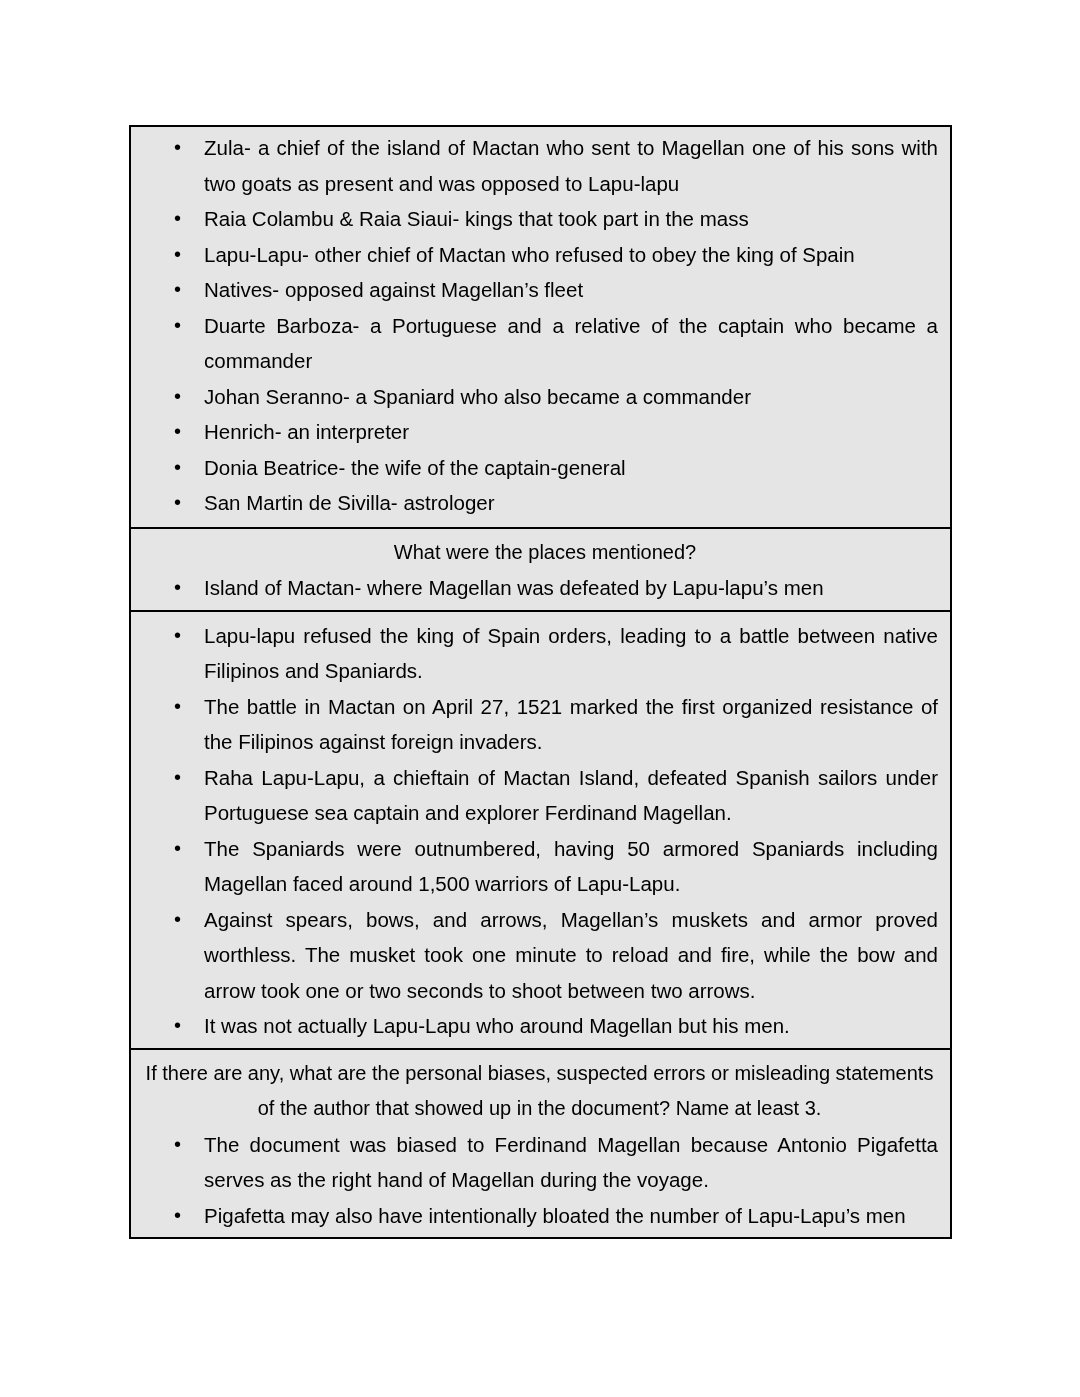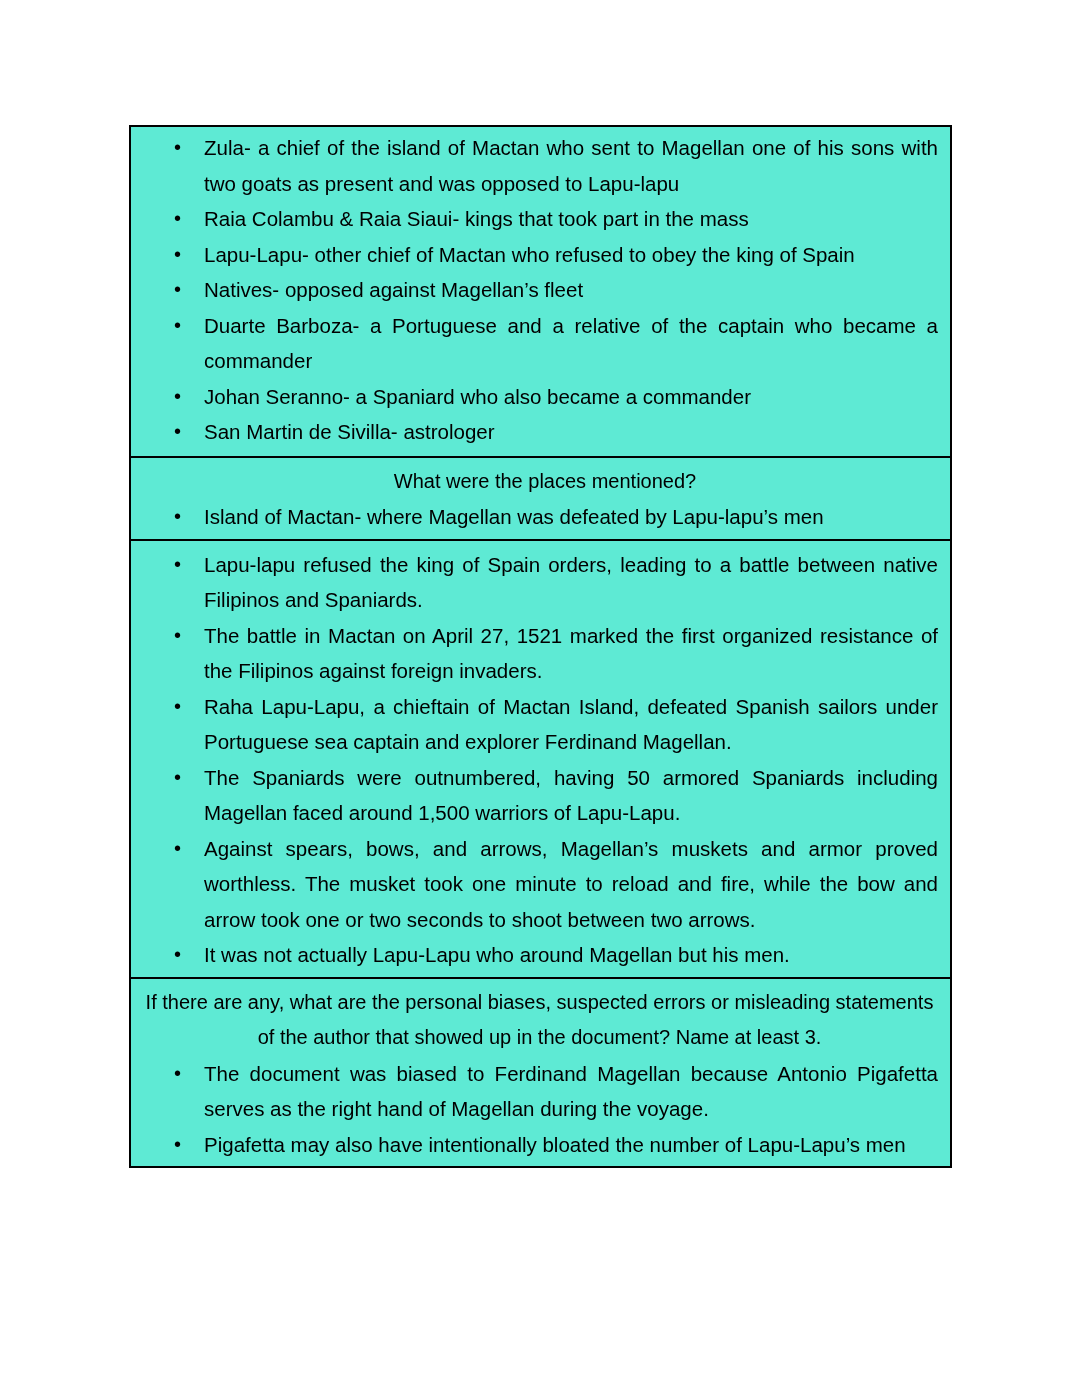--- a/index.html
+++ b/index.html
@@ -21,21 +21,21 @@
     background: #ffffff;
     overflow: hidden;
   }
   .doc-table {
     position: absolute;
     left: 129px;
     top: 125px;
     width: 823px;
     box-sizing: border-box;
     border: 2px solid #000000;
-    background: #5eead4;
+    background: #e5e5e5;
   }
   .row {
     box-sizing: border-box;
     border-bottom: 2px solid #000000;
     padding: 0;
   }
   .row:last-child {
     border-bottom: none;
   }
   .cell {
@@ -102,20 +102,22 @@
 
     <div class="row">
       <div class="cell cell-list">
         <ul class="bullets">
           <li><span class="txt">Zula- a chief of the island of Mactan who sent to Magellan one of his sons with two goats as present and was opposed to Lapu-lapu</span></li>
           <li class="no-justify"><span class="txt">Raia Colambu &amp; Raia Siaui- kings that took part in the mass</span></li>
           <li class="no-justify"><span class="txt">Lapu-Lapu- other chief of Mactan who refused to obey the king of Spain</span></li>
           <li class="no-justify"><span class="txt">Natives- opposed against Magellan’s fleet</span></li>
           <li><span class="txt">Duarte Barboza- a Portuguese and a relative of the captain who became a commander</span></li>
           <li class="no-justify"><span class="txt">Johan Seranno- a Spaniard who also became a commander</span></li>
+          <li class="no-justify"><span class="txt">Henrich- an interpreter</span></li>
+          <li class="no-justify"><span class="txt">Donia Beatrice- the wife of the captain-general</span></li>
           <li class="no-justify"><span class="txt">San Martin de Sivilla- astrologer</span></li>
         </ul>
       </div>
     </div>
 
     <div class="row">
       <div class="cell cell-head">
         <div class="q-head indented">What were the places mentioned?</div>
         <ul class="bullets">
           <li class="no-justify"><span class="txt">Island of Mactan- where Magellan was defeated by Lapu-lapu’s men</span></li>

